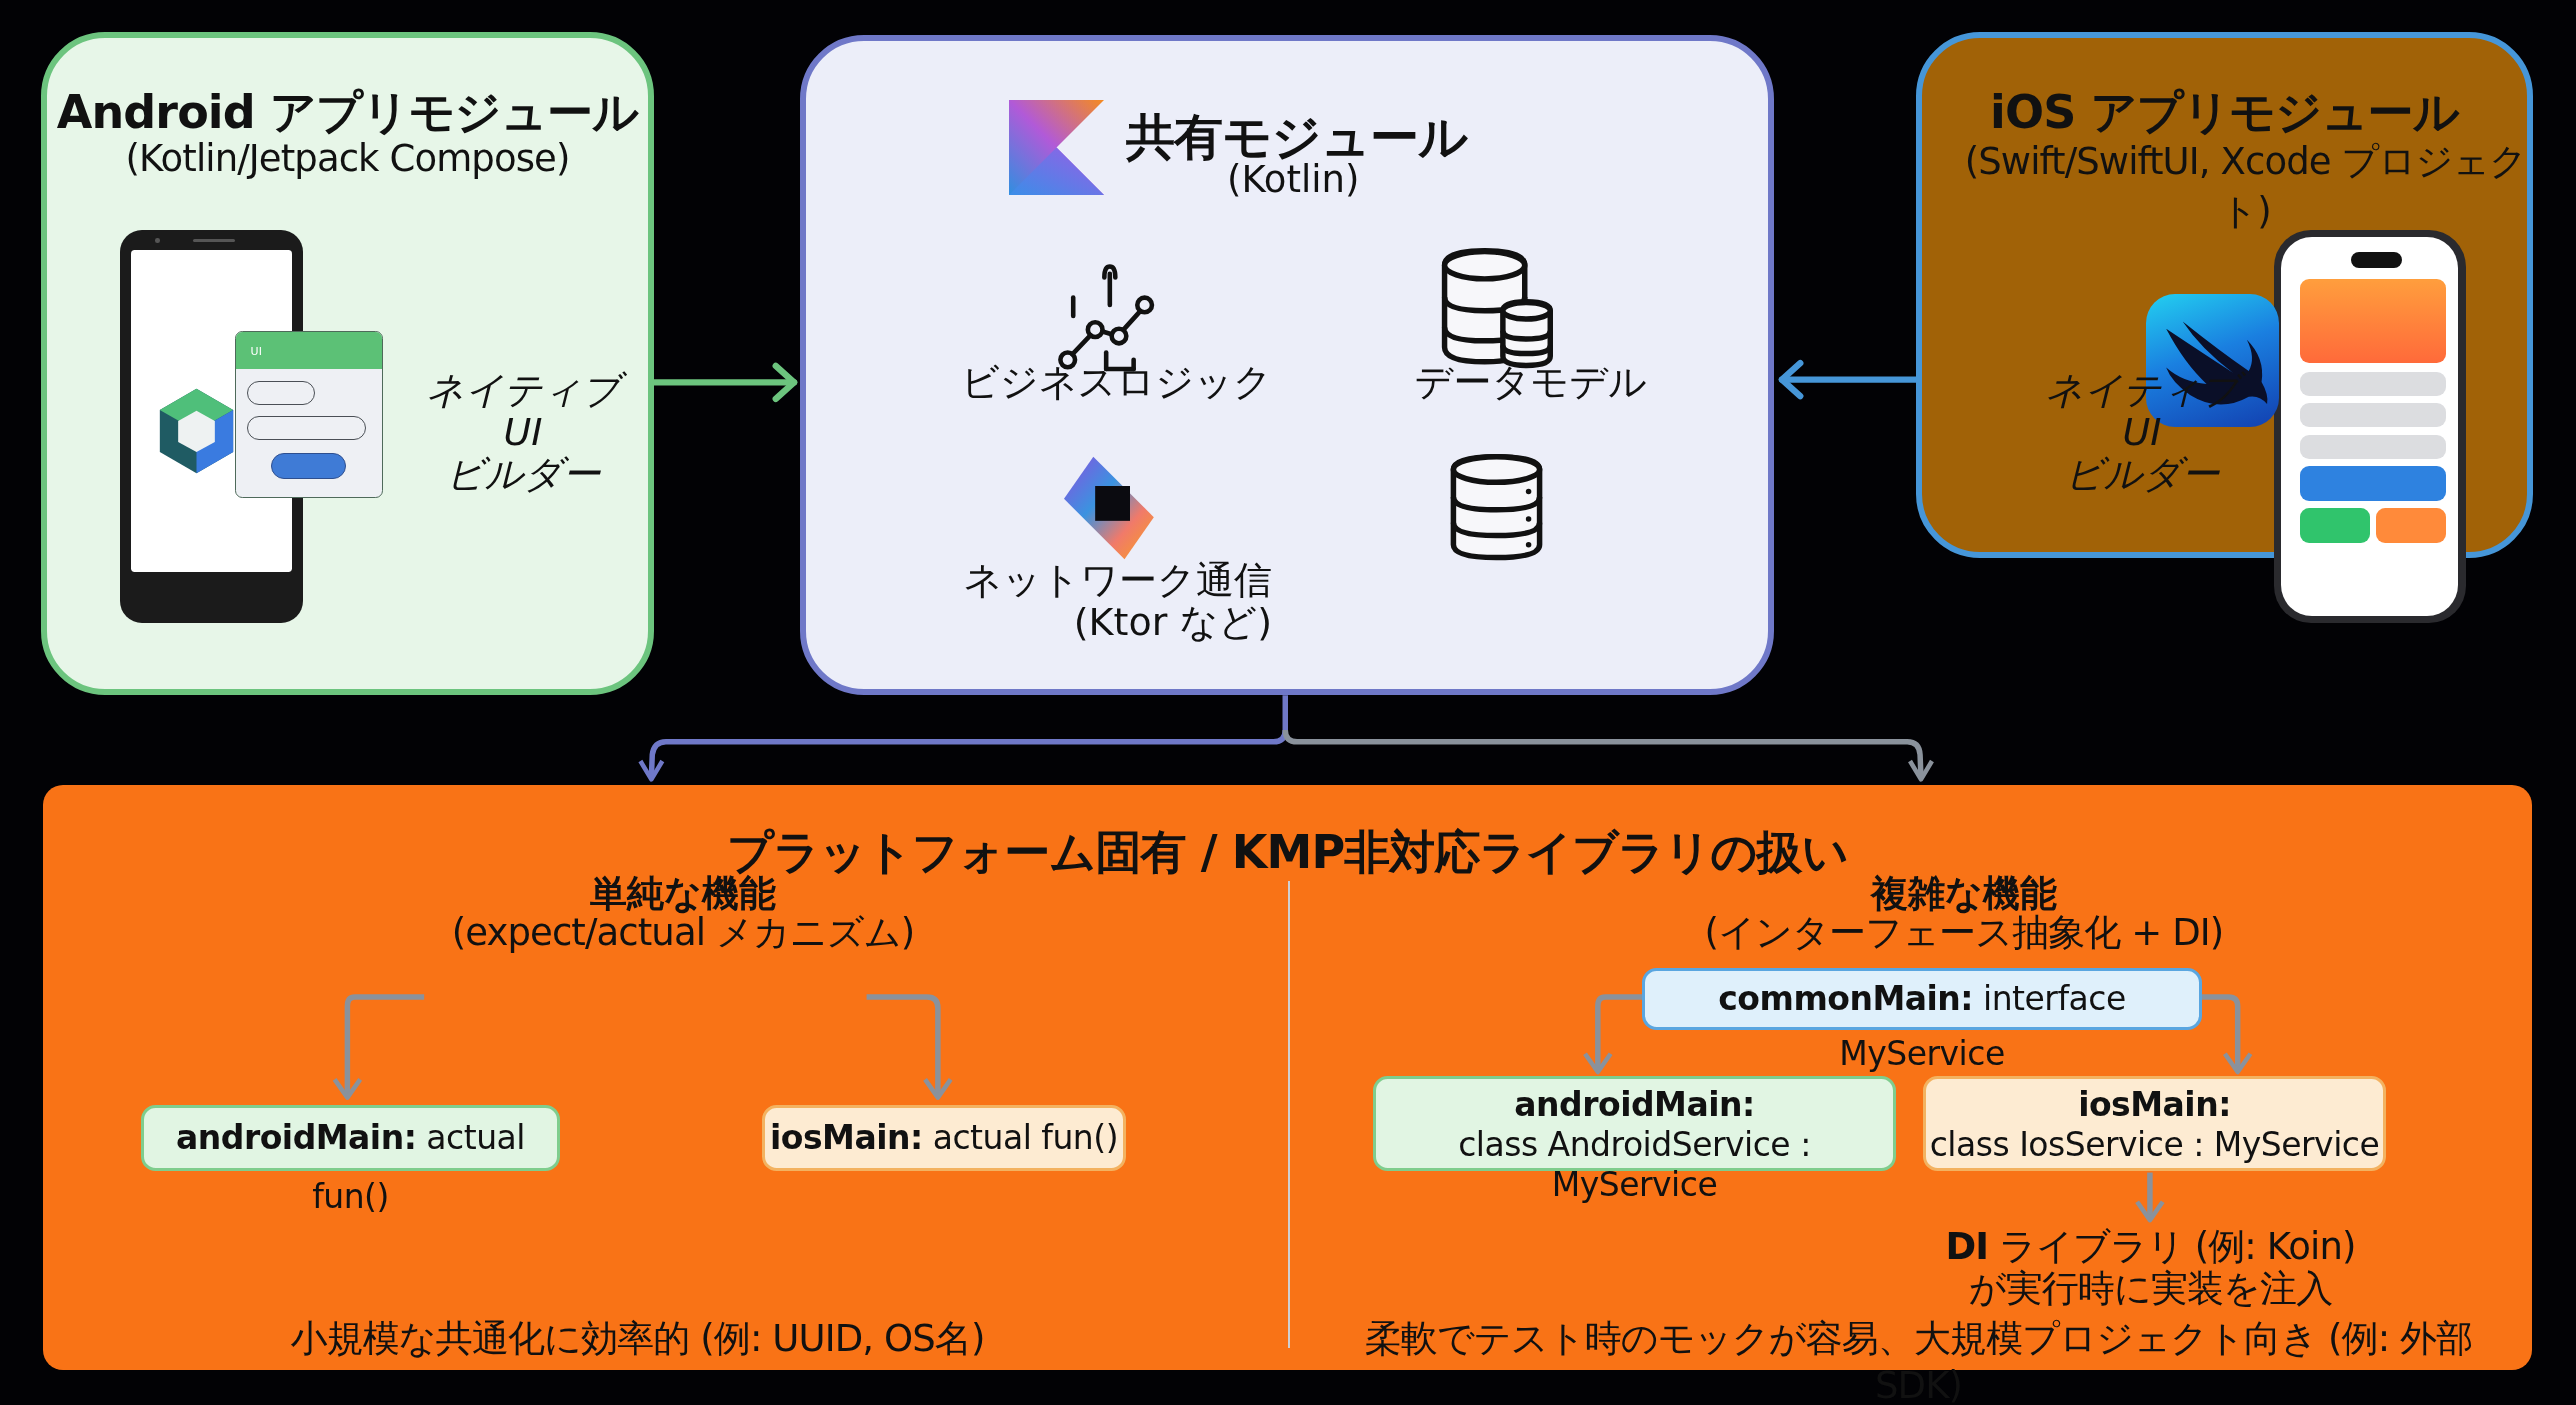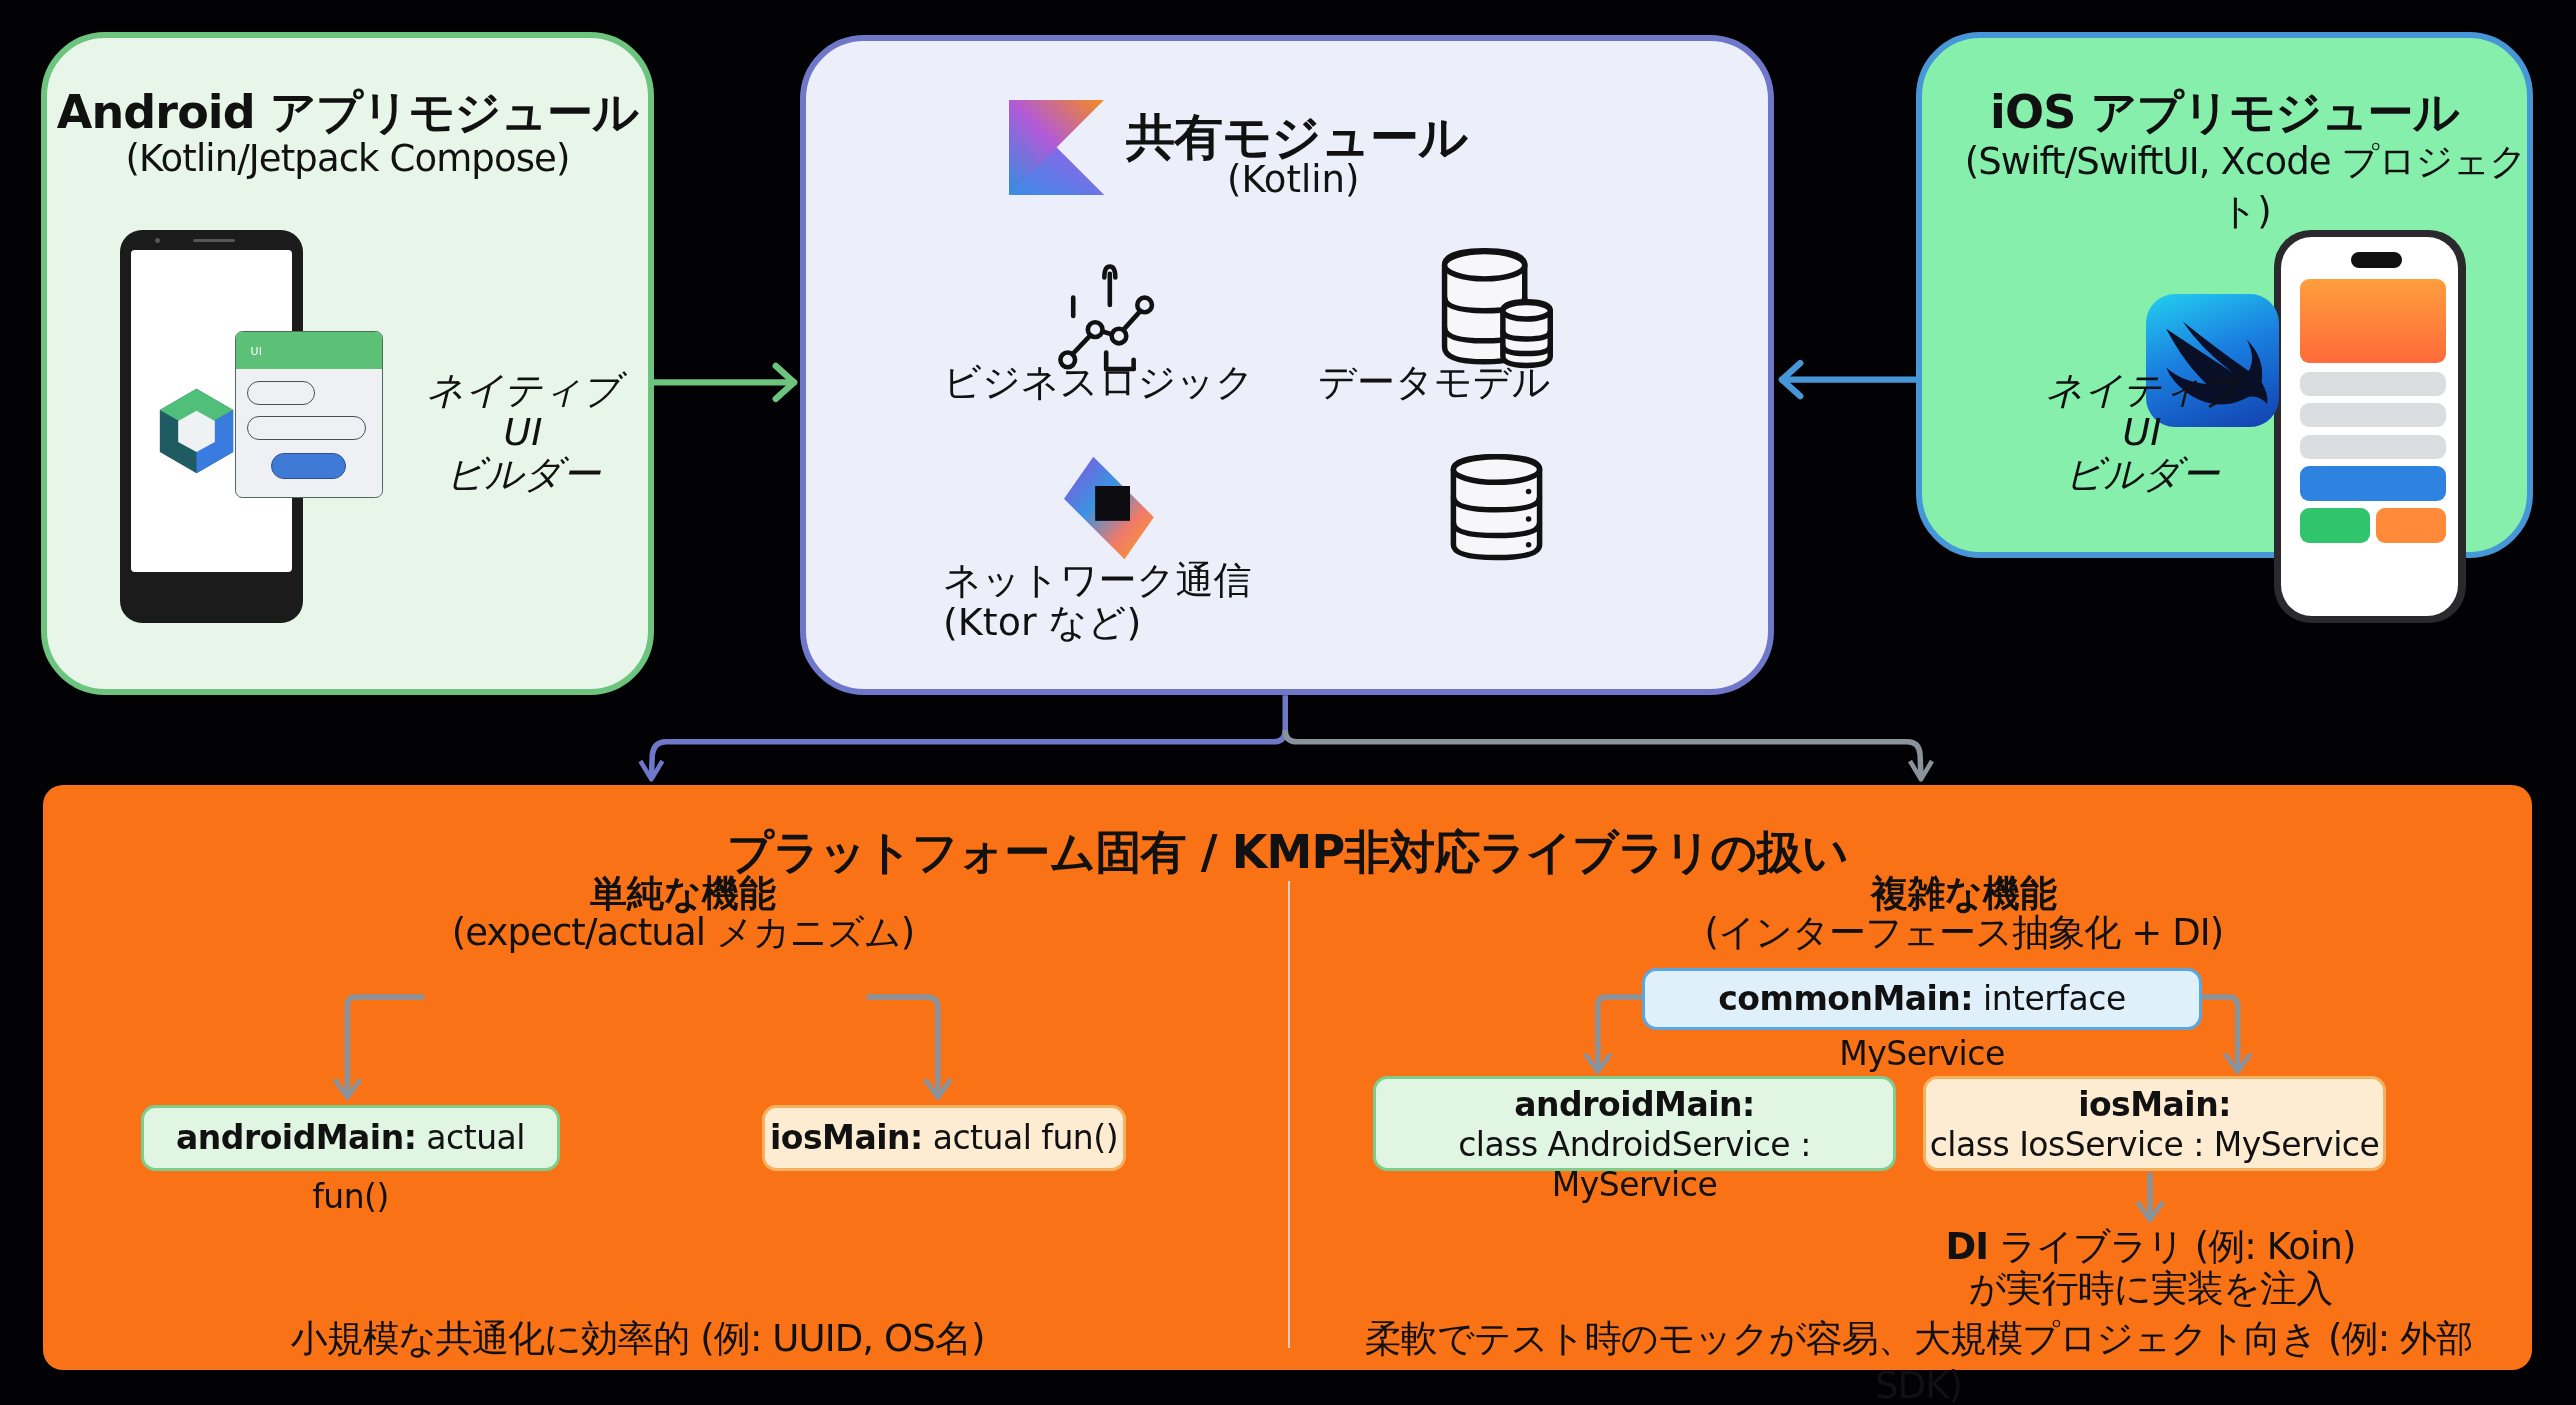--- a/index.html
+++ b/index.html
@@ -2,36 +2,36 @@
 <html style="font-size:14.6px"><head>
 <meta charset="utf-8">
 <style>
   html, body { margin:0; padding:0; }
   body { width:2576px; height:1405px; background:#020205; position:relative; overflow:hidden;
          font-family:"DejaVu Sans","Liberation Sans",sans-serif; color:#111; }
   .abs { position:absolute; }
   .box { position:absolute; box-sizing:border-box; border-radius:64px; }
   #android-box { left:41px; top:32px; width:613px; height:663px; background:#e7f6e8; border:6.4px solid #6cc47e; }
   #shared-box { left:800px; top:35px; width:974px; height:660px; background:#eceef9; border:6.4px solid #6f78c8; }
-  #ios-box { left:1916px; top:32px; width:617px; height:526px; background:#86efac; border:6.4px solid #4696d8; }
+  #ios-box { left:1916px; top:32px; width:617px; height:526px; background:#a16207; border:6.4px solid #4696d8; }
   .title { position:absolute; left:0; right:0; text-align:center; font-weight:bold; font-size:46px; letter-spacing:-0.9px; }
   .subtitle { position:absolute; left:0; right:0; text-align:center; font-size:37px; letter-spacing:-0.9px; }
   .side-label { position:absolute; text-align:center; font-size:38px; line-height:42px;font-style:italic; }
   
   .phone-android { position:absolute; left:73px; top:192px; width:183px; height:393px; background:#1b1b1b; border-radius:22px; }
   .phone-android .screen { position:absolute; left:11px; top:20px; width:161px; height:322px; background:#fff; border-radius:3.7px; }
   .phone-android .speaker { position:absolute; left:73px; top:9.1px; width:42px; height:2.7px; background:#555; border-radius:1.8px; }
   .phone-android .cam { position:absolute; left:35px; top:8.2px; width:4.6px; height:4.6px; background:#555; border-radius:50%; }
   .ui-card { position:absolute; left:188px; top:293px; width:146px; height:165px; background:#eef0f4; border:1.8px solid #4e6a5a; border-radius:7.3px; overflow:hidden; }
   .ui-card .head { height:37px; background:#5cc176; color:#fff; font-size:11px; padding:12.8px 0 0 14.6px; box-sizing:border-box; }
   .ui-pill { position:absolute; border:1.8px solid #4a4f55; border-radius:18.3px; background:#eef0f4; }
   .ui-btn { position:absolute; background:#3f7bd6; border:1.8px solid #2e4f8f; border-radius:18.3px; }
   
   .kotlin-logo { position:absolute; left:203px; top:59px; width:95px; height:95px; }
-  .feature { position:absolute; text-align:left; font-size:38px; line-height:42px; }
+  .feature { position:absolute; text-align:right; font-size:38px; line-height:42px; }
   .feature-icon { position:absolute; }
   
   .phone-ios { position:absolute; left:352px; top:192px; width:192px; height:393px; background:#2a2a2e; border-radius:37px; }
   .phone-ios .screen { position:absolute; left:7.3px; top:7.3px; width:177px; height:379px; background:#fff; border-radius:31px; }
   .phone-ios .island { position:absolute; left:70px; top:14.6px; width:51px; height:16.5px; background:#111; border-radius:9.1px; }
   .ios-block { position:absolute; border-radius:9.1px; }
   .swift-icon { position:absolute; left:224px; top:256px; width:133px; height:133px; border-radius:29px;
                 background:linear-gradient(160deg,#23d0f0 0%,#1a7fe0 45%,#1240b0 100%); }
   
   svg.conn { position:absolute; left:0; top:0; }

